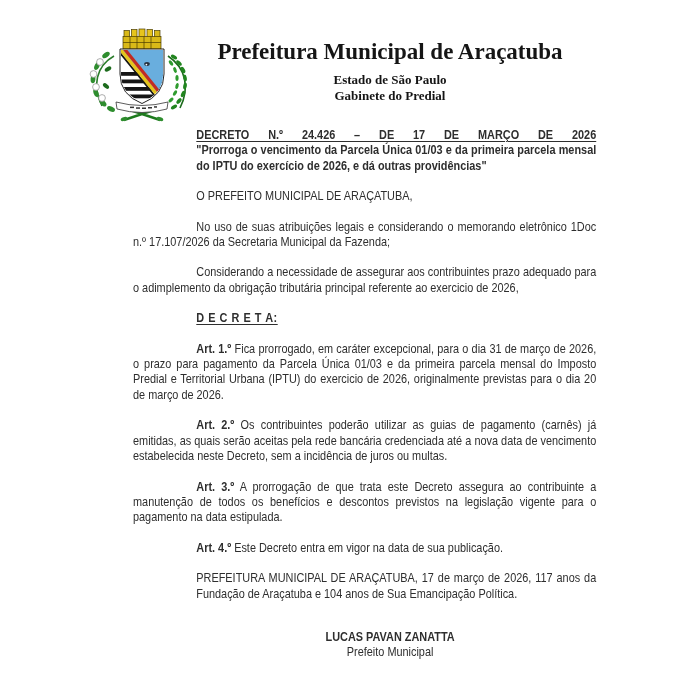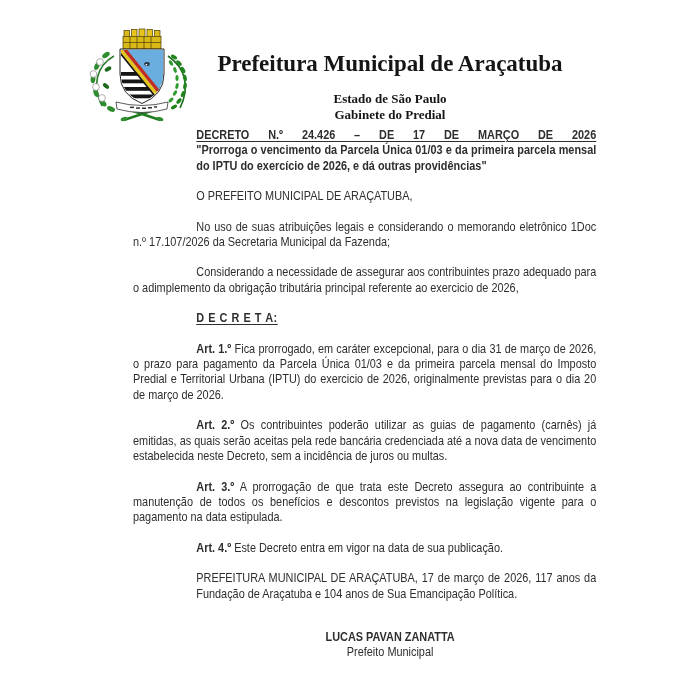--- a/index.html
+++ b/index.html
@@ -1,24 +1,24 @@
 <!DOCTYPE html>
 <html><head>
 <meta charset="utf-8">
 <style>
   html,body{margin:0;padding:0;background:#ffffff;}
   .page{position:relative;width:696px;height:680px;background:#ffffff;overflow:hidden;
         font-family:"Liberation Sans",sans-serif;color:#2e2e2e;}
   
   .crest{position:absolute;left:84px;top:24px;width:114px;height:98px;}
-  .masthead{position:absolute;left:110px;top:50px;width:560px;text-align:center;
+  .masthead{position:absolute;left:110px;top:38px;width:560px;text-align:center;
             font-family:"Liberation Serif",serif;color:#151515;}
   .org-title{font-size:23px;font-weight:700;line-height:28px;white-space:nowrap;}
   .masthead .sub{font-size:13px;font-weight:700;line-height:15.5px;}
-  .masthead .sub.first{margin-top:13px;}
+  .masthead .sub.first{margin-top:6px;}
   
   .doc{position:absolute;left:133px;top:128px;width:527px;
        transform:scaleX(0.879);transform-origin:0 0;
        font-size:12.4px;line-height:15.4px;text-align:justify;}
   .doc p{margin:0 0 15px 0;}
   .p-heading{font-weight:700;text-decoration:underline;text-underline-offset:2px;
              margin:0 0 0 72px !important;text-align-last:justify;}
   .p-quote{margin:0 0 15px 72px !important;font-weight:700;}
   .p-ind{text-indent:72px;}
   .p-decreta{text-indent:72px;font-weight:700;}

